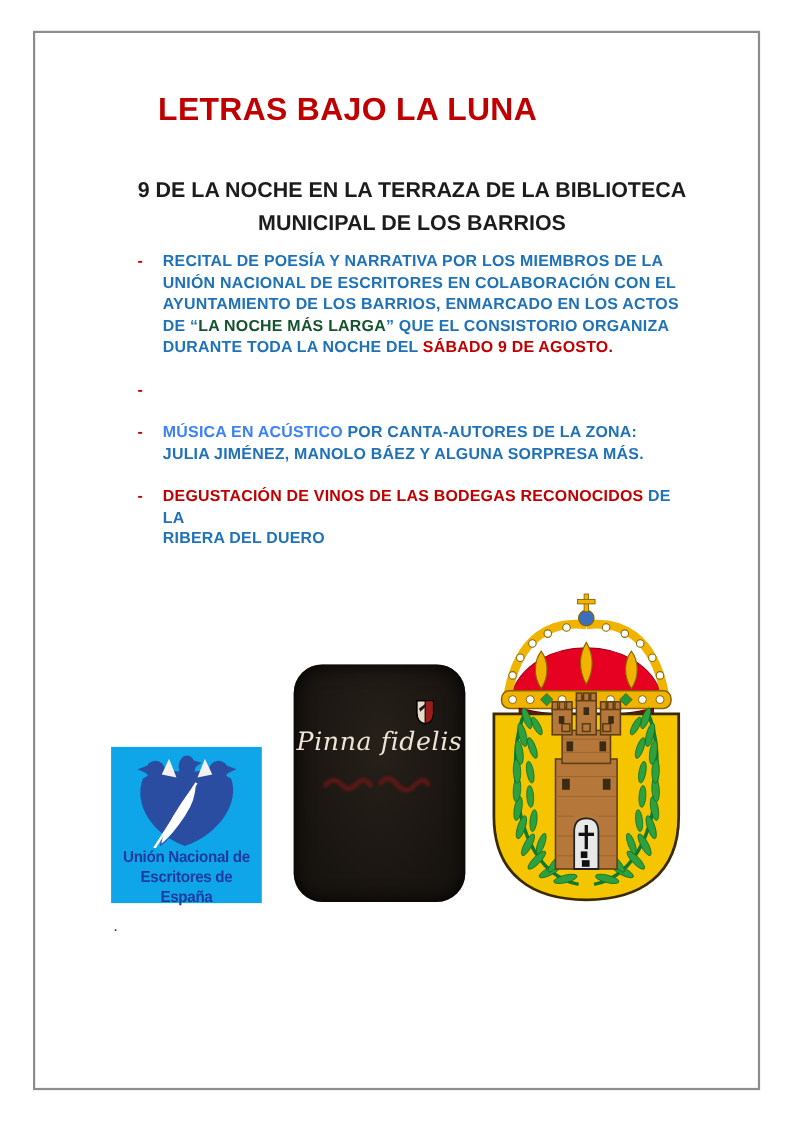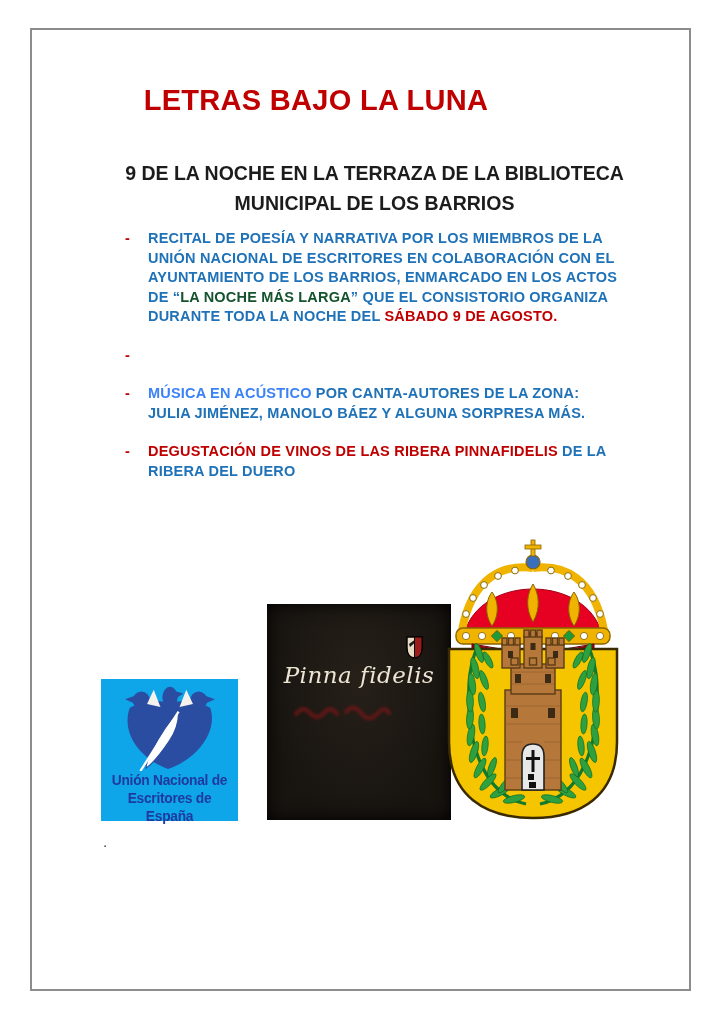--- a/index.html
+++ b/index.html
@@ -37,23 +37,24 @@
     background:#0ea5e9;text-align:center;
   }
   .une-logo svg{display:block;margin:4px auto 0;}
   .une-caption{
     font-weight:bold;color:#1e3a9e;font-size:14.5px;line-height:18px;
     transform:scaleX(.95);letter-spacing:-.3px;
   }
   .une-caption span{display:block;}
   
   .wine-label{
-    position:absolute;left:267px;top:604px;width:184px;height:216px;
+    position:absolute;left:267px;top:604px;width:156px;height:216px;
     background:radial-gradient(ellipse at 50% 35%, #262019 0%, #181410 72%);
     box-shadow:inset 0 0 18px #000;
+    border-radius:26px;
   }
   .wine-shield{position:absolute;right:28px;top:32px;}
   .wine-brand{
     position:absolute;top:58px;left:0;width:100%;text-align:center;
     font-family:"DejaVu Serif", serif;font-style:italic;
     font-size:23px;color:#ece5d4;letter-spacing:.5px;
   }
   .wine-script{position:absolute;top:96px;left:23px;filter:blur(1.6px);opacity:.9;}
   
   .coa{position:absolute;left:442px;top:538px;width:182px;height:283px;}
@@ -85,21 +86,21 @@
     <div class="bullet">
       <span class="dash">-</span>
     </div>
     <div class="bullet">
       <span class="dash">-</span>
       <div class="btext"><span style="color: #3b82f6;">MÚSICA EN ACÚSTICO</span><span style="color: rgb(31, 114, 184);"> POR CANTA-AUTORES DE LA ZONA:
 JULIA JIMÉNEZ, MANOLO BÁEZ Y ALGUNA SORPRESA MÁS.</span></div>
     </div>
     <div class="bullet">
       <span class="dash">-</span>
-      <div class="btext"><span style="color: rgb(192, 0, 0);">DEGUSTACIÓN DE VINOS DE LAS RIBERA PINNAFIDELIS</span><span style="color: rgb(31, 114, 184);"> DE LA
+      <div class="btext"><span style="color: rgb(192, 0, 0);">DEGUSTACIÓN DE VINOS DE LAS BODEGAS RECONOCIDOS</span><span style="color: rgb(31, 114, 184);"> DE LA
 RIBERA DEL DUERO</span></div>
     </div>
   </div>
 
 <div class="une-logo">
   <svg width="118" height="88" viewBox="0 0 120 92">
     <g fill="#2b4da1" stroke="none">
       <path d="M18,26 C9,50 26,78 58,90 C92,78 110,48 102,26 C88,17 74,17 60,21 C46,17 32,17 18,26 Z"></path>
       <ellipse cx="60" cy="15" rx="8" ry="11"></ellipse>
       <path d="M64,8 L74,11 L65,17 Z"></path>

